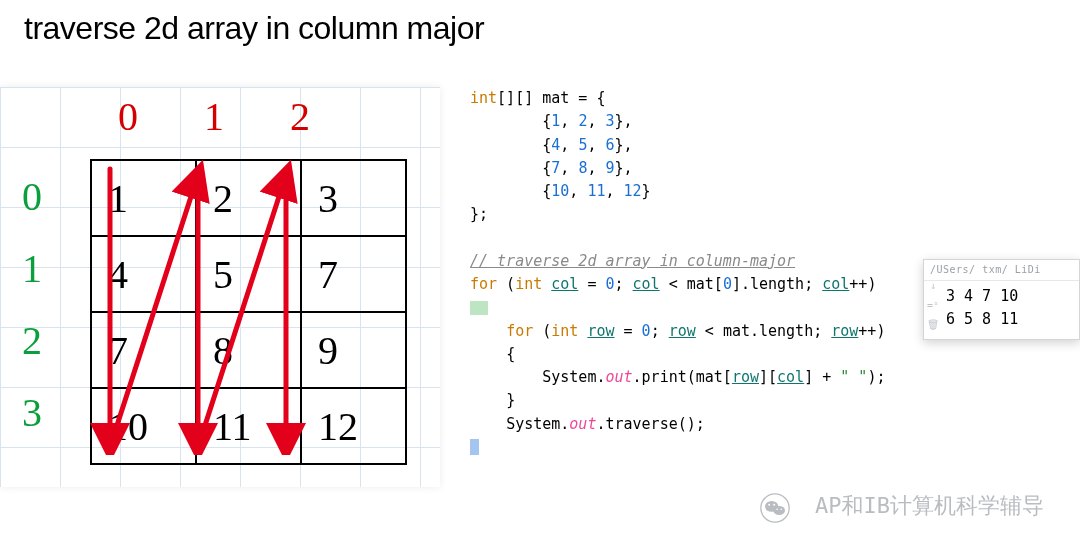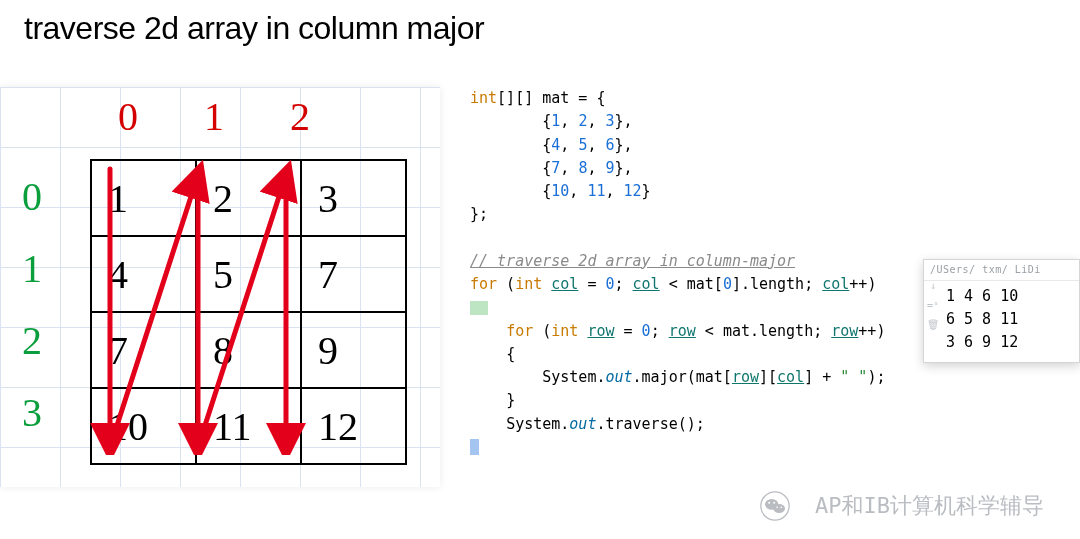--- a/index.html
+++ b/index.html
@@ -69,21 +69,21 @@
     width: 610px;
     font-family: "Menlo", "Consolas", monospace;
     font-size: 15px;
     line-height: 1.55;
   }
   .code-wrap pre { margin: 0; white-space: pre; }
   .kw   { color: #c97a00; font-weight: normal; }   
   .num  { color: #1a6fd6; }
   .var  { color: #0f766e; text-decoration: underline; }
   .comm { color: #8a8a8a; font-style: italic; text-decoration: underline; }
-  .out  { color: #0369a1; font-style: italic; }
+  .out  { color: #ec4899; font-style: italic; }
   .str  { color: #2e8b3b; }
   .ident{ color: #000; }
   .caret {
     display: inline-block;
     width: 9px; height: 16px;
     background: #1a6fd6; opacity: .4;
     vertical-align: middle;
   }
   .run-bar {
     display: inline-block;
@@ -119,21 +119,21 @@
     align-items: center;
   }
   .output-pop .lines { padding: 4px 6px 8px 22px; }
 
   
   .watermark {
     position: absolute;
     right: 36px;
     bottom: -36px;
     display: flex;
-    align-items: center;
+    align-items: flex-end;
     color: #b9bcc1;
     font-size: 22px;
     gap: 25px;
   }
   .wm-icon {
     width: 30px; height: 30px;
     display: inline-flex; align-items: center; justify-content: center;
   }
 </style>
 </head>
@@ -202,36 +202,35 @@
         <span class="ident">{</span><span class="num">4</span><span class="ident">, </span><span class="num">5</span><span class="ident">, </span><span class="num">6</span><span class="ident">},</span>
         <span class="ident">{</span><span class="num">7</span><span class="ident">, </span><span class="num">8</span><span class="ident">, </span><span class="num">9</span><span class="ident">},</span>
         <span class="ident">{</span><span class="num">10</span><span class="ident">, </span><span class="num">11</span><span class="ident">, </span><span class="num">12</span><span class="ident">}</span>
 <span class="ident">};</span>
 
 <span class="comm">// traverse 2d array in column-major</span>
 <span class="kw">for</span><span class="ident"> (</span><span class="kw">int</span> <span class="var">col</span><span class="ident"> = </span><span class="num">0</span><span class="ident">; </span><span class="var">col</span><span class="ident"> &lt; </span><span class="ident">mat[</span><span class="num">0</span><span class="ident">].length; </span><span class="var">col</span><span class="ident">++</span><span class="ident">)</span>
 <span class="run-bar"></span>
     <span class="kw">for</span><span class="ident"> (</span><span class="kw">int</span> <span class="var">row</span><span class="ident"> = </span><span class="num">0</span><span class="ident">; </span><span class="var">row</span><span class="ident"> &lt; </span><span class="ident">mat.length</span><span class="ident">; </span><span class="var">row</span><span class="ident">++</span><span class="ident">)</span>
     <span class="ident">{</span>
-        <span class="ident">System.</span><span class="out">out</span><span class="ident">.major(mat[</span><span class="var">row</span><span class="ident">][</span><span class="var">col</span><span class="ident">] + </span><span class="str">" "</span><span class="ident">);</span>
+        <span class="ident">System.</span><span class="out">out</span><span class="ident">.print(mat[</span><span class="var">row</span><span class="ident">][</span><span class="var">col</span><span class="ident">] + </span><span class="str">" "</span><span class="ident">);</span>
     <span class="ident">}</span>
     <span class="ident">System.</span><span class="out">out</span><span class="ident">.traverse();</span>
 <span class="caret"></span></pre>
 
     <div class="output-pop">
       <div class="header">/USers/ txm/ LiDi</div>
       <div class="gutter">
         <span>↓</span>
         <span>=ˢ</span>
         <span>🗑</span>
       </div>
       <div class="lines">
-        <div>1 4 6 10</div>
+        <div>3 4 7 10</div>
         <div>6 5 8 11</div>
-        <div>3 6 9 12</div>
       </div>
     </div>
 
     <div class="watermark">
       <span class="wm-icon">
         <svg viewBox="0 0 36 36" width="30" height="30">
           <circle cx="18" cy="18" r="17" fill="none" stroke="#b9bcc1" stroke-width="1.5"></circle>
           <ellipse cx="14" cy="16" rx="8" ry="6.5" fill="#b9bcc1"></ellipse>
           <ellipse cx="23" cy="21" rx="7" ry="5.5" fill="#b9bcc1"></ellipse>
           <circle cx="11" cy="14" r="1.2" fill="#fff"></circle>

